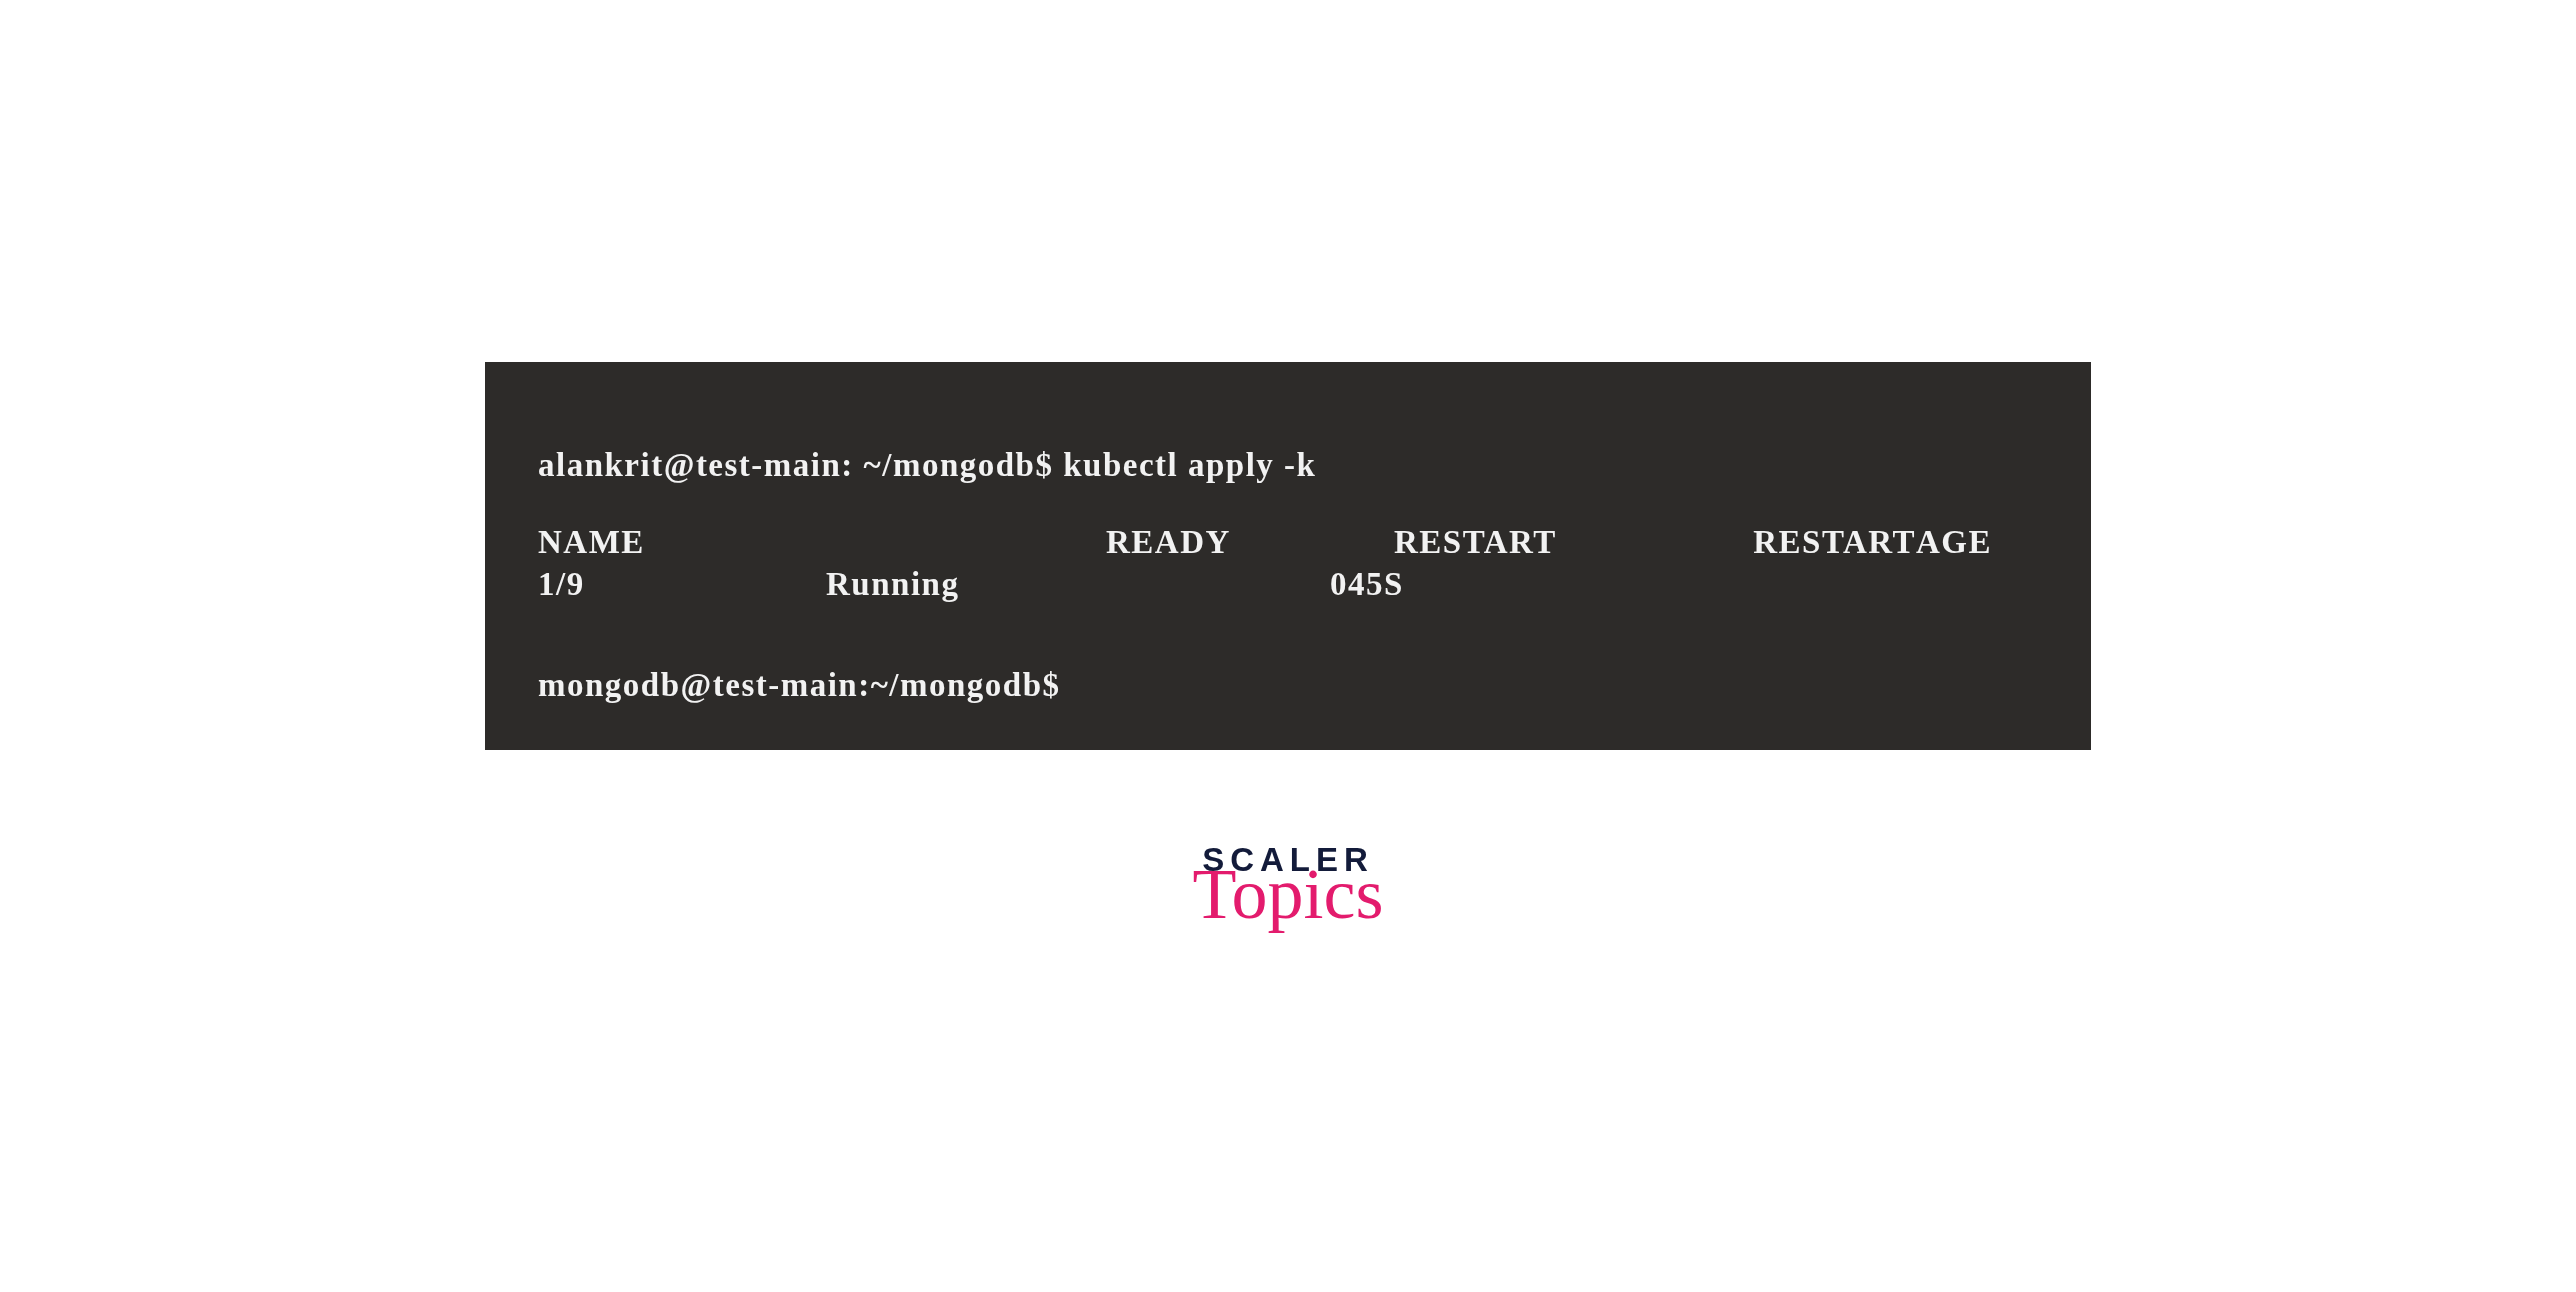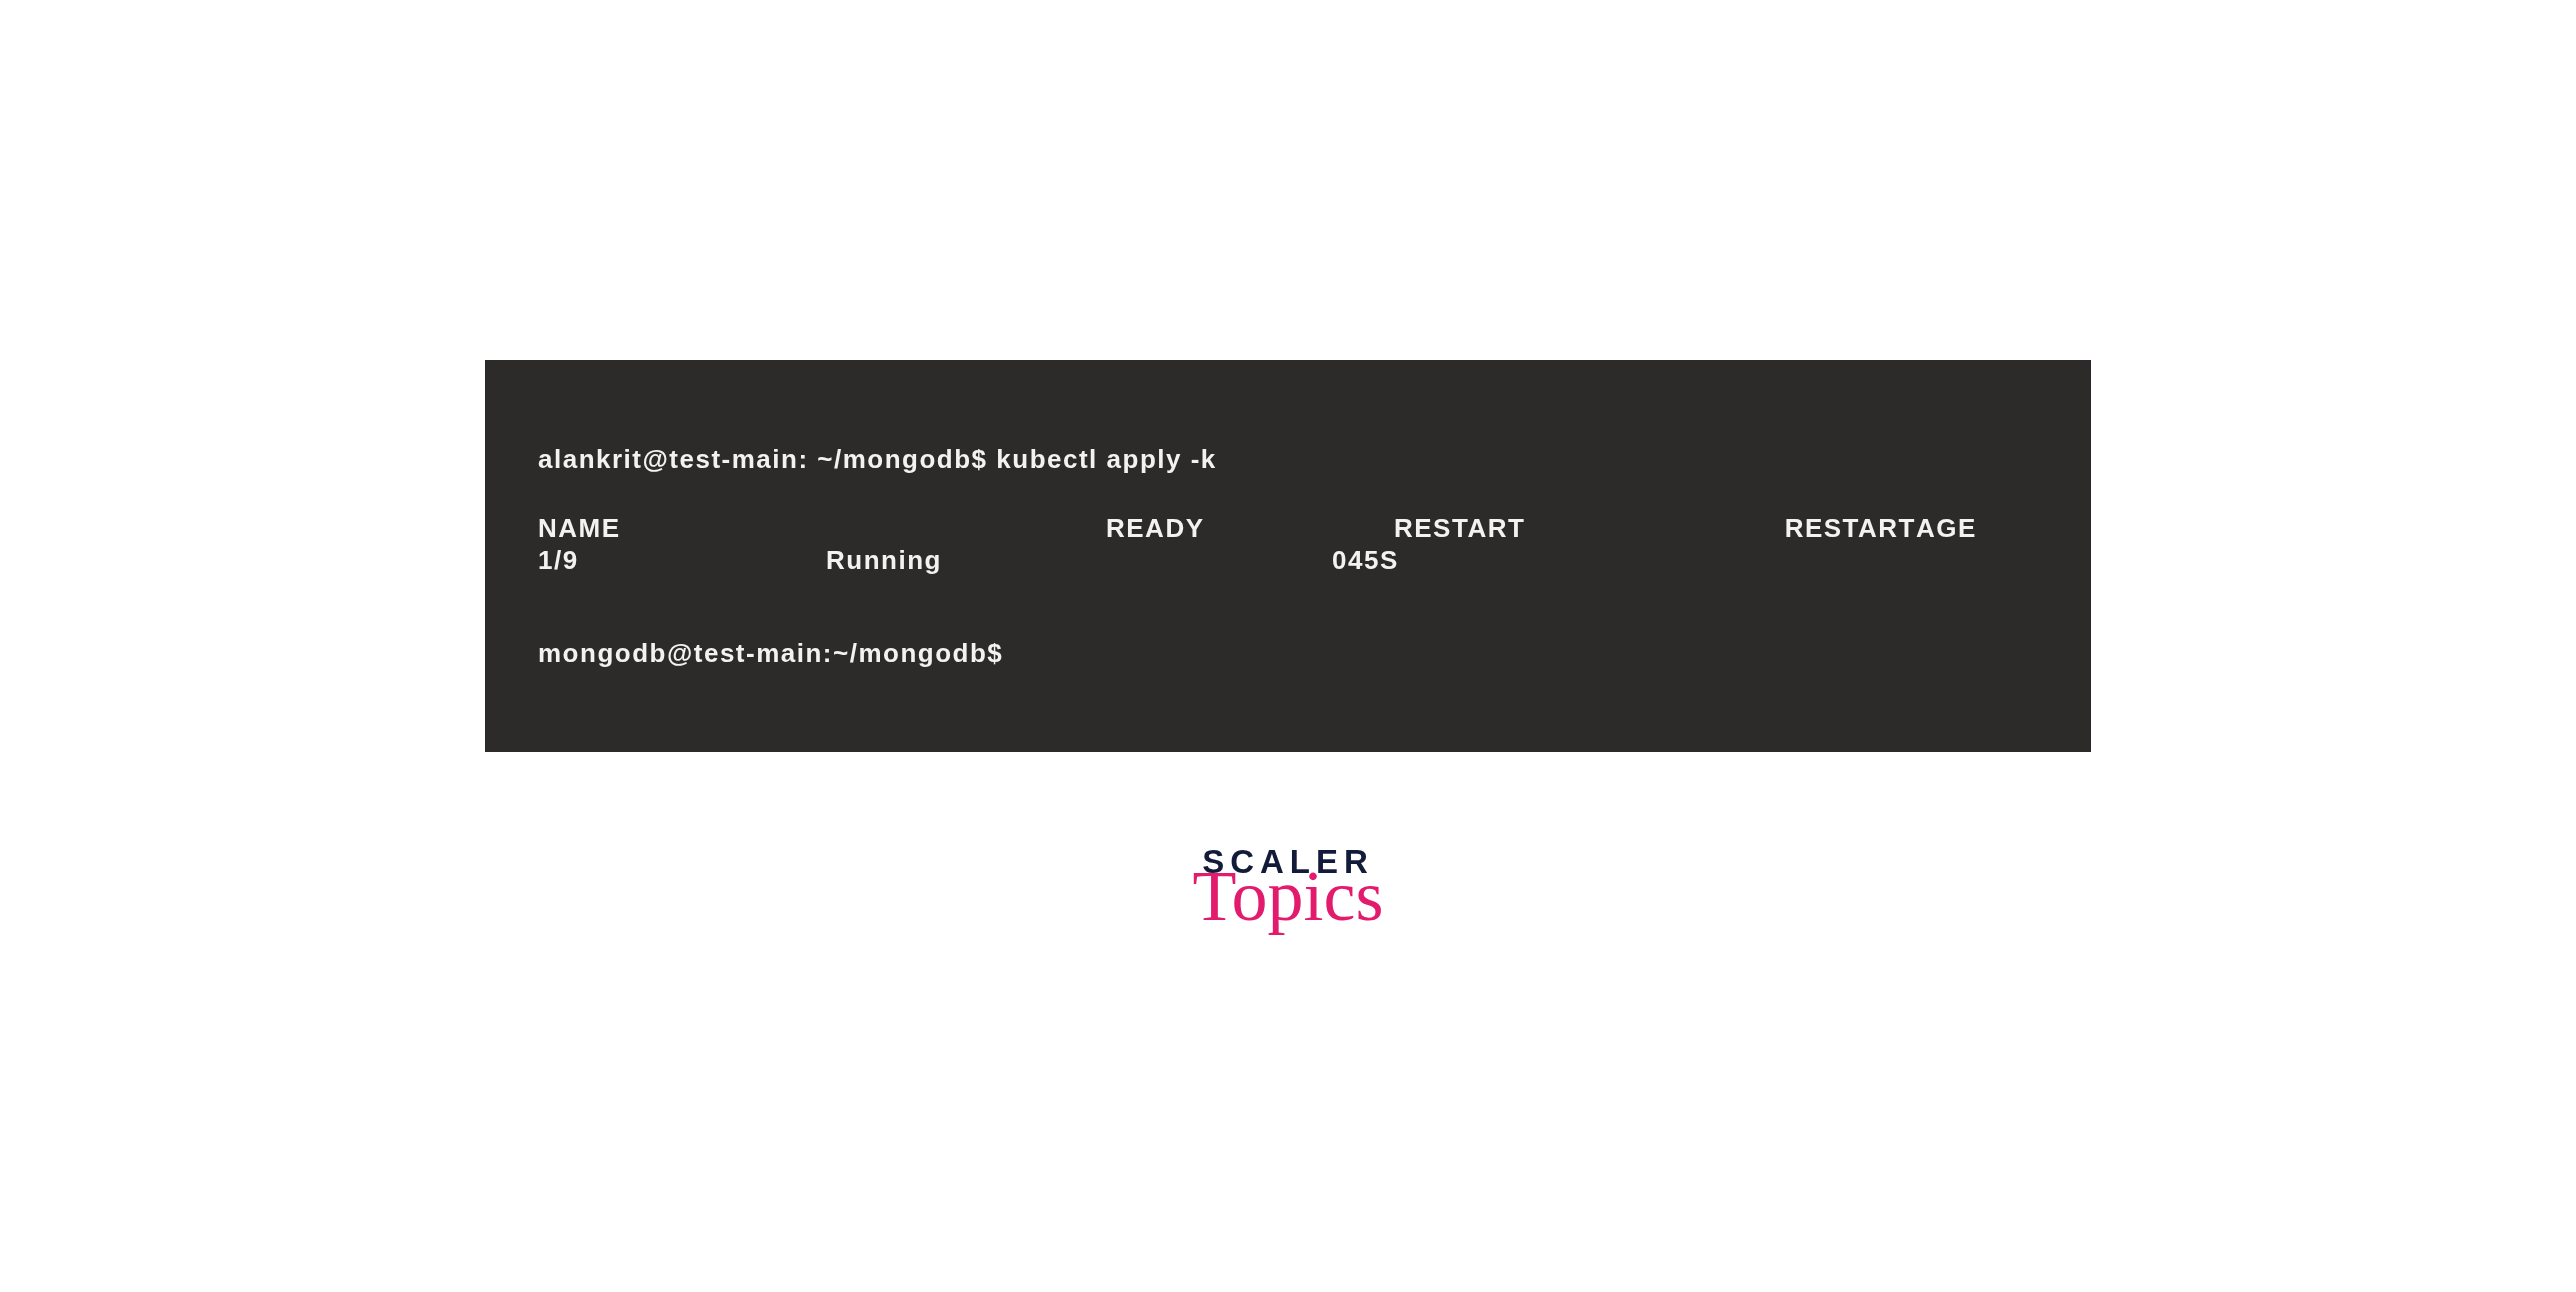--- a/index.html
+++ b/index.html
@@ -9,24 +9,24 @@
     height: 1292px;
     display: flex;
     flex-direction: column;
     align-items: center;
     justify-content: center;
     font-family: sans-serif;
   }
   .terminal {
     background: #2d2b29;
     width: 1606px;
-    padding: 83px 53px 83px 53px;
-    font-family: Liberation Sans, sans-serif;
+    padding: 83px 53px 44px 53px;
+    font-family: Liberation Serif, serif;
     color: #f2f2f2;
-    font-size: 26px;
+    font-size: 33px;
     line-height: 1.25;
     letter-spacing: 1.5px;
     font-weight: bold;
   }
   .cmd-line { margin-bottom: 36px; }
   .table-block { margin-bottom: 60px; }
   .row { display: flex; }
   .c-name    { width: 568px; }
   .c-ready   { width: 288px; }
   .c-status  { width: 280px; }

